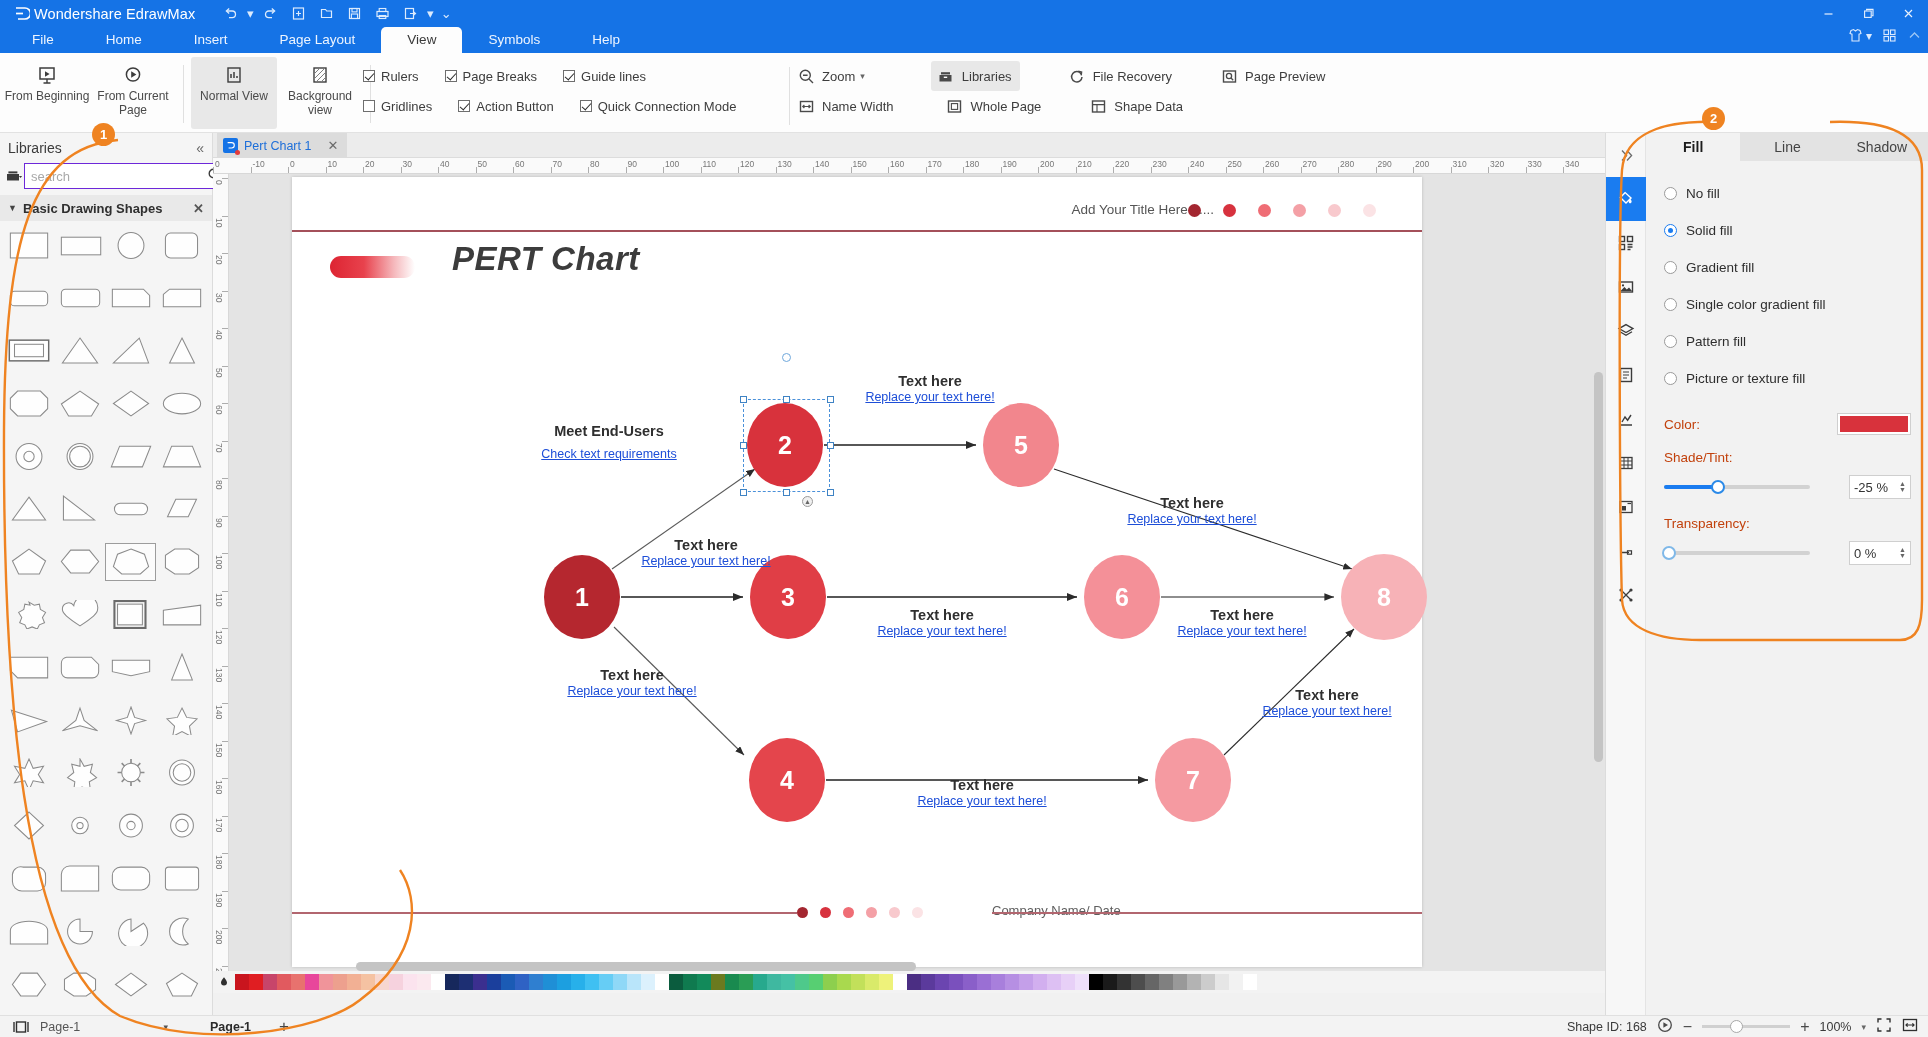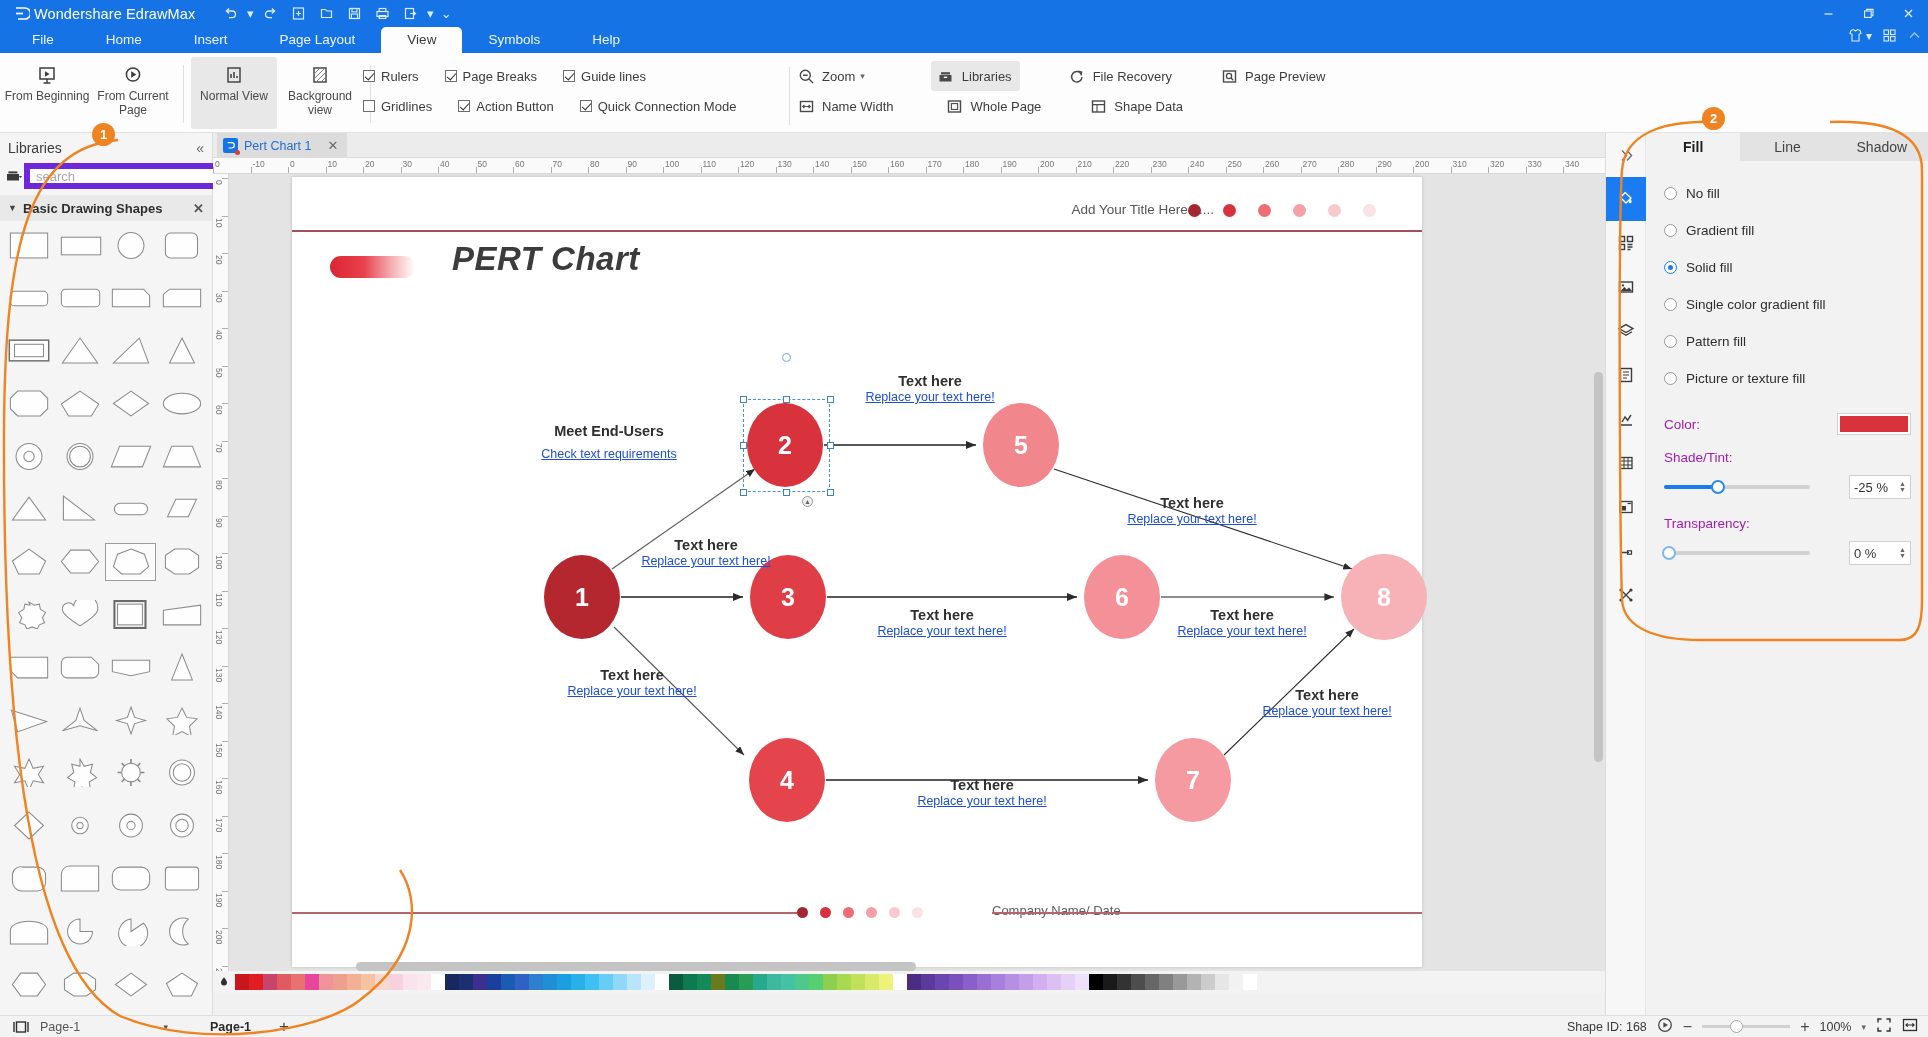--- a/index.html
+++ b/index.html
@@ -72,21 +72,21 @@
   .leftpanel {
     position:absolute; left:0; top:133px; width:213px; height:882px; background:#f5f5f5;
     border-right:1px solid #dcdcdc;
   }
   .lp-head { height:30px; display:flex; align-items:center; padding:0 8px; }
   .lp-title { font-size:14px; color:#3b3b3b; }
   .lp-collapse { margin-left:auto; color:#6a6a6a; font-size:14px; }
   .lp-search { display:flex; align-items:center; padding:0 6px 6px 6px; }
   .lp-libicon { width:26px; display:flex; align-items:center; color:#3a3a3a; }
   .searchbox {
-    flex:1; height:26px; background:#fff; border:6px solid #6d28d9; display:flex; align-items:center;
+    flex:1; height:26px; background:#fff; border:1px solid #6d28d9; display:flex; align-items:center;
     padding:0 6px;
   }
   .searchbox input { border:0; outline:0; flex:1; font-size:13px; color:#555; font-family:inherit; background:transparent; }
   .searchbox input::placeholder { color:#a9a9a9; }
   .spin { width:16px; display:flex; flex-direction:column; margin-left:4px; }
   .spin div { height:12px; border:1px solid #d4d4d4; background:#f7f7f7; display:flex;
     align-items:center; justify-content:center; font-size:7px; color:#777; }
   .lib-header {
     height:26px; background:#e9e9e9; display:flex; align-items:center; padding:0 8px; font-size:13px;
     color:#2f2f2f; font-weight:bold;
@@ -191,21 +191,21 @@
   .rp-tabs { height:28px; display:flex; background:#e3e3e3; }
   .rp-tab { flex:1; display:flex; align-items:center; justify-content:center; font-size:14px; color:#444; }
   .rp-tab.active { background:#f2f2f2; color:#1d1d1d; font-weight:bold; }
   .rp-content { padding:14px 18px 0 18px; }
   .radiorow { display:flex; align-items:center; height:37px; font-size:13.5px; color:#2e2e2e; }
   .radio { width:13px; height:13px; border-radius:50%; border:1px solid #9a9a9a; background:#fff;
     margin-right:9px; position:relative; flex:none; }
   .radio.on { border-color:#1a7cf0; }
   .radio.on::after { content:""; position:absolute; left:3px; top:3px; width:5px; height:5px; border-radius:50%; background:#1a7cf0; }
   .fieldrow { display:flex; align-items:center; height:34px; margin-top:4px; }
-  .flabel { font-size:13.5px; color:#a21caf; }
+  .flabel { font-size:13.5px; color:#c2410c; }
   .swatch { margin-left:auto; width:74px; height:22px; border:1px solid #cfcfcf; background:#fff; padding:2px; }
   .swatch div { width:100%; height:100%; }
   .sliderrow { display:flex; align-items:center; height:32px; margin-top:2px; }
   .track { width:146px; height:4px; background:#d2d2d2; border-radius:2px; position:relative; }
   .track .fill { position:absolute; left:0; top:0; height:4px; background:#1a7cf0; border-radius:2px; }
   .track .knob { position:absolute; top:-5px; width:14px; height:14px; border-radius:50%; background:#fff;
     border:2px solid #2b8ae8; }
   .numbox { margin-left:auto; width:62px; height:24px; border:1px solid #cfcfcf; background:#fff;
     display:flex; align-items:center; padding:0 4px; font-size:13px; color:#333; }
   .numbox .sp { margin-left:auto; display:flex; flex-direction:column; line-height:6px; font-size:7px; color:#666; }
@@ -1318,26 +1318,26 @@
         <div class="rp-tab active">Fill</div>
         <div class="rp-tab">Line</div>
         <div class="rp-tab">Shadow</div>
       </div>
       <div class="rp-content">
         <div class="radiorow">
           <span class="radio"></span>
           <span>No fill</span>
         </div>
         <div class="radiorow">
+          <span class="radio on"></span>
+          <span>Solid fill</span>
+        </div>
+        <div class="radiorow">
           <span class="radio"></span>
           <span>Gradient fill</span>
-        </div>
-        <div class="radiorow">
-          <span class="radio on"></span>
-          <span>Solid fill</span>
         </div>
         <div class="radiorow">
           <span class="radio"></span>
           <span>Single color gradient fill</span>
         </div>
         <div class="radiorow">
           <span class="radio"></span>
           <span>Pattern fill</span>
         </div>
         <div class="radiorow">

